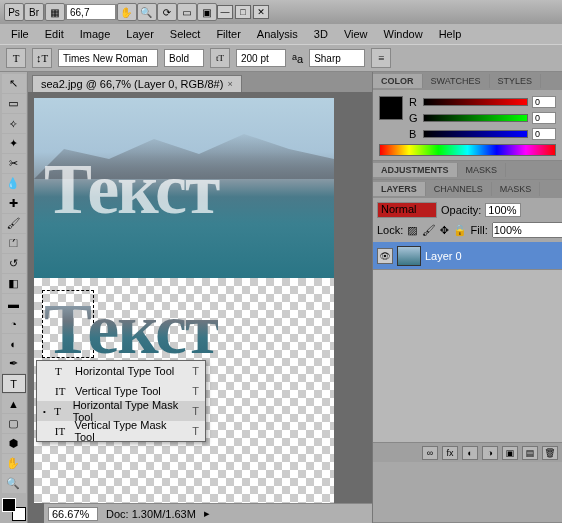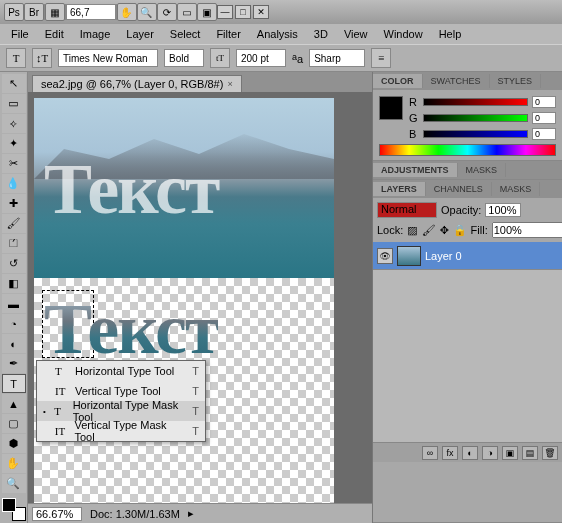--- a/index.html
+++ b/index.html
@@ -55,21 +55,21 @@
  -webkit-background-clip:text; background-clip:text; color:transparent; letter-spacing:-2px; }
 .marchingants { position:absolute; top:12px; left:8px; width:52px; height:68px; border:1px dashed #000; }
 
 .flyout { position:absolute; left:36px; top:360px; width:170px; background:#e8e8e8; border:1px solid #666; box-shadow:2px 2px 4px rgba(0,0,0,0.3); z-index:100; }
 .flyout .fitem { height:20px; display:flex; align-items:center; padding:0 6px; gap:6px; font-size:10px; }
 .flyout .fitem.hover { background:#d0d0d0; }
 .flyout .ficon { width:14px; font-family:serif; font-size:11px; }
 .flyout .fkey { margin-left:auto; color:#555; }
 .flyout .dot { width:6px; font-size:8px; }
 
-.statusbar { height:20px; background:#b0b0b0; border-top:1px solid #888; display:flex; align-items:center; padding:0 4px; gap:8px; font-size:10px; }
+.statusbar { height:20px; background:#b0b0b0; border-top:1px solid #888; display:flex; align-items:center; padding:0 4px; gap:8px; font-size:10px;margin-left:16px; }
 .statusbar .zoomstat { width:50px; background:#fff; border:1px solid #888; padding:0 3px; height:14px; }
 
 .rightpanels { width:190px; background:#a0a0a0; display:flex; flex-direction:column; border-left:1px solid #777; }
 .panel { background:#a8a8a8; border-bottom:1px solid #888; }
 .paneltabs { height:18px; background:#909090; display:flex; align-items:center; }
 .paneltabs .ptab { padding:2px 8px; font-size:9px; color:#333; border-right:1px solid #888; }
 .paneltabs .ptab.active { background:#a8a8a8; font-weight:bold; }
 .panelbody { padding:6px; }
 
 .colorpanel { height:70px; }

